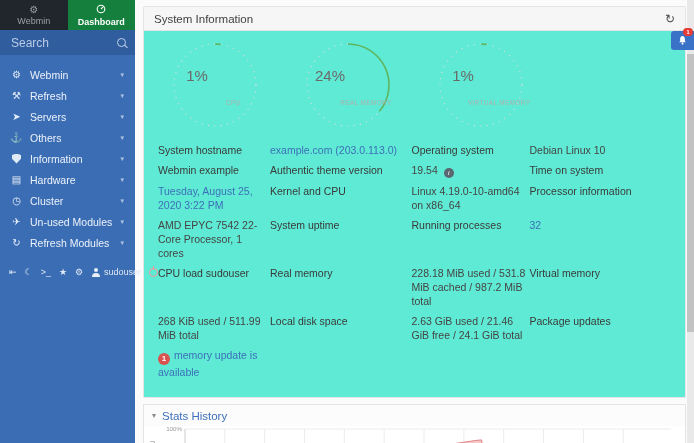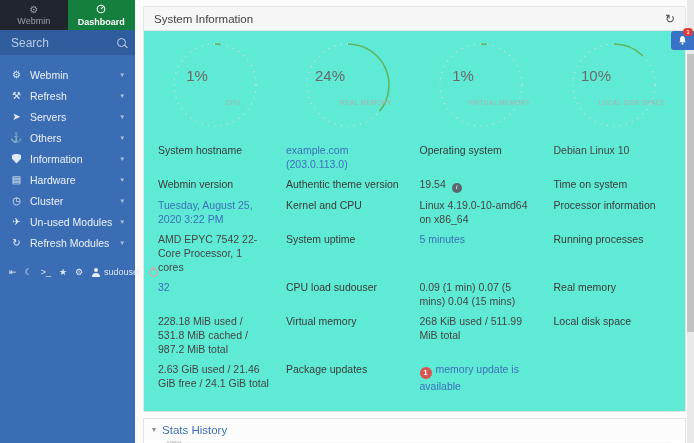--- a/index.html
+++ b/index.html
@@ -34,21 +34,21 @@
   .ci-power-icon{position:relative;width:9px;height:9px;display:inline-block;border:1.4px solid #ef9a9a;border-radius:50%;box-sizing:border-box}
   .ci-power-icon::before{content:"";position:absolute;top:-3px;left:2.6px;width:1.6px;height:4px;background:#ef9a9a}
 
   
   .content{flex:1;padding:6px 8px 0 8px;overflow:hidden}
   .panel{background:#5eead4;border:1px solid #e4e4e4;border-radius:2px}
   .panel-header{display:flex;align-items:center;justify-content:space-between;background:#f6f6f6;border-bottom:1px solid #e4e4e4;padding:0 10px;font-size:11.5px;color:#3f3f3f;height:23px}
   .refresh-btn{color:#4a4a4a;font-size:12px;cursor:pointer;line-height:1}
   .gauges{display:grid;grid-template-columns:repeat(4,1fr);padding:6px 4px 0}
   .gauge svg{display:block;margin:0 auto}
-  .info-grid{display:grid;grid-template-columns:112px 1fr 118px 1fr;column-gap:16px;padding:10px 14px 12px;font-size:10.5px;color:#454545}
+  .info-grid{display:grid;grid-template-columns:112px 1fr 118px 1fr;column-gap:0;padding:10px 14px 12px;font-size:10.5px;color:#454545}
   .info-grid > div{margin-bottom:5.5px;line-height:1.35}
   .info-label{color:#3a3a3a}
   .link{color:#3d70b8;cursor:pointer}
   .badge{display:inline-flex;align-items:center;justify-content:center;width:12px;height:12px;border-radius:50%;background:#d9534f;color:#fff;font-size:8px;font-weight:bold;margin-right:4px;vertical-align:-2px}
   .info-dot{display:inline-flex;width:10px;height:10px;border-radius:50%;background:#5b6770;color:#fff;font-size:7px;align-items:center;justify-content:center;margin-left:6px;vertical-align:-1px;font-family:"Liberation Serif",serif;font-style:italic}
 
   .stats-panel{margin-top:6px;background:#fff;border:1px solid #e4e4e4;border-bottom:none}
   .stats-header{display:flex;align-items:center;gap:6px;padding:5px 8px 4px;font-size:11.5px;color:#3d70b8;background:#fcfcfc;cursor:pointer}
   .stats-chevron{color:#8a8a8a;font-size:8px}
   .chart-row{display:flex;align-items:stretch;padding:0 0 0 2px}
@@ -190,49 +190,39 @@
     </svg>
           </div>
           <div class="gauge">
             <svg width="120" height="96" viewBox="0 0 120 96">
       <circle cx="60" cy="48" r="41" fill="none" stroke="#dedede" stroke-width="1.2" stroke-dasharray="1 5.4"></circle>
       <path d="M 60 7 A 41 41 0 0 1 65.71 7.40" fill="none" stroke="#5cb65f" stroke-width="1.6"></path>
       <text x="42" y="44" text-anchor="middle" font-size="15" fill="#6a6a6a">1%</text>
       <text x="78" y="68" text-anchor="middle" font-size="6.4" letter-spacing="0.4" fill="#afafaf">VIRTUAL MEMORY</text>
     </svg>
           </div>
-          <div class="gauge">
-            <svg width="120" height="96" viewBox="0 0 120 96">
-      <circle cx="60" cy="48" r="41" fill="none" stroke="#dedede" stroke-width="1.2" stroke-dasharray="1 5.4"></circle>
-      <path d="M 60 7 A 41 41 0 0 1 88.99 19.01" fill="none" stroke="#5cb65f" stroke-width="1.6"></path>
-      <text x="42" y="44" text-anchor="middle" font-size="15" fill="#6a6a6a">10%</text>
-      <text x="78" y="68" text-anchor="middle" font-size="6.4" letter-spacing="0.4" fill="#afafaf">LOCAL DISK SPACE</text>
-    </svg>
-          </div>
         </div>
       <div class="info-grid">
           <div class="info-label">System hostname</div>
           <div><span class="link">example.com (203.0.113.0)</span></div>
           <div class="info-label">Operating system</div>
           <div><span>Debian Linux 10</span></div>
-          <div class="info-label">Webmin version</div>
+          <div class="info-label">Webmin example</div>
           <div class="info-label">Authentic theme version</div>
           <div><span>19.54</span><span class="info-dot">i</span></div>
           <div class="info-label">Time on system</div>
           <div><span class="link">Tuesday, August 25, 2020 3:22 PM</span></div>
           <div class="info-label">Kernel and CPU</div>
           <div><span>Linux 4.19.0-10-amd64 on x86_64</span></div>
           <div class="info-label">Processor information</div>
           <div><span>AMD EPYC 7542 22-Core Processor, 1 cores</span></div>
           <div class="info-label">System uptime</div>
-          <div><span class="link">5 minutes</span></div>
           <div class="info-label">Running processes</div>
           <div><span class="link">32</span></div>
           <div class="info-label">CPU load sudouser</div>
-          <div><span>0.09 (1 min) 0.07 (5 mins) 0.04 (15 mins)</span></div>
           <div class="info-label">Real memory</div>
           <div><span>228.18 MiB used / 531.8 MiB cached / 987.2 MiB total</span></div>
           <div class="info-label">Virtual memory</div>
           <div><span>268 KiB used / 511.99 MiB total</span></div>
           <div class="info-label">Local disk space</div>
           <div><span>2.63 GiB used / 21.46 GiB free / 24.1 GiB total</span></div>
           <div class="info-label">Package updates</div>
           <div><span class="badge">1</span><span class="link">memory update is available</span></div>
         </div>
     </section>

